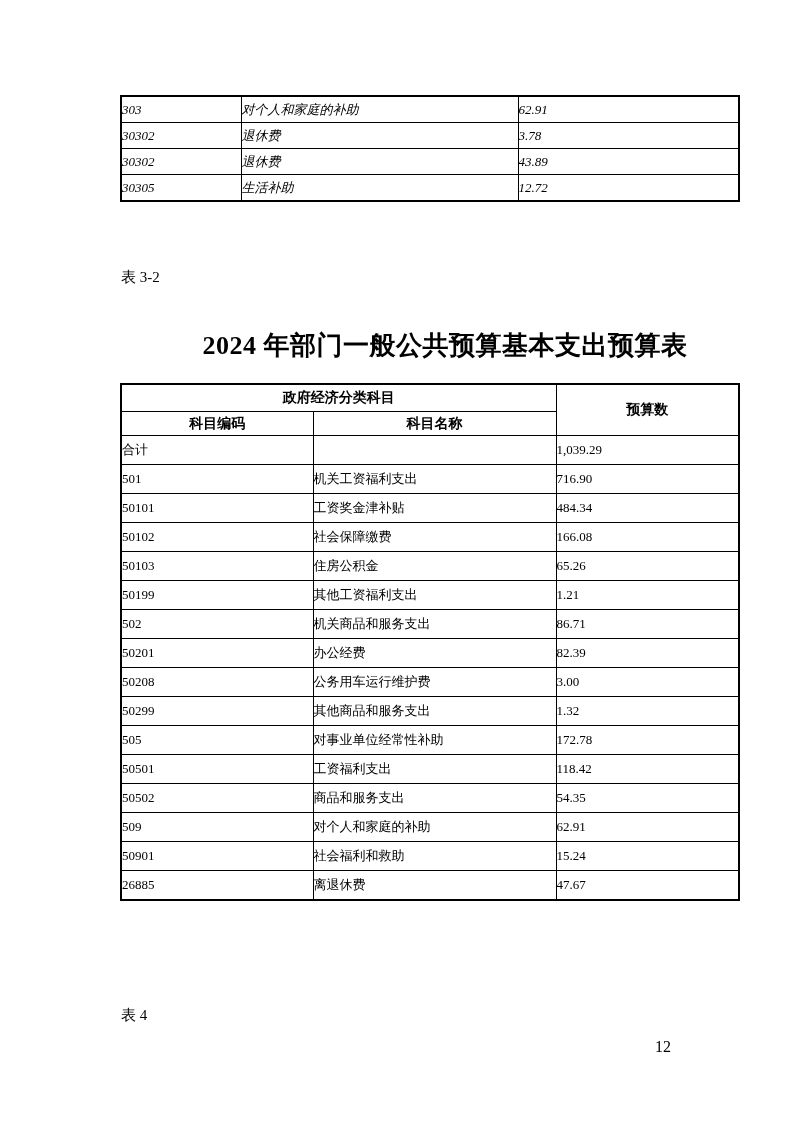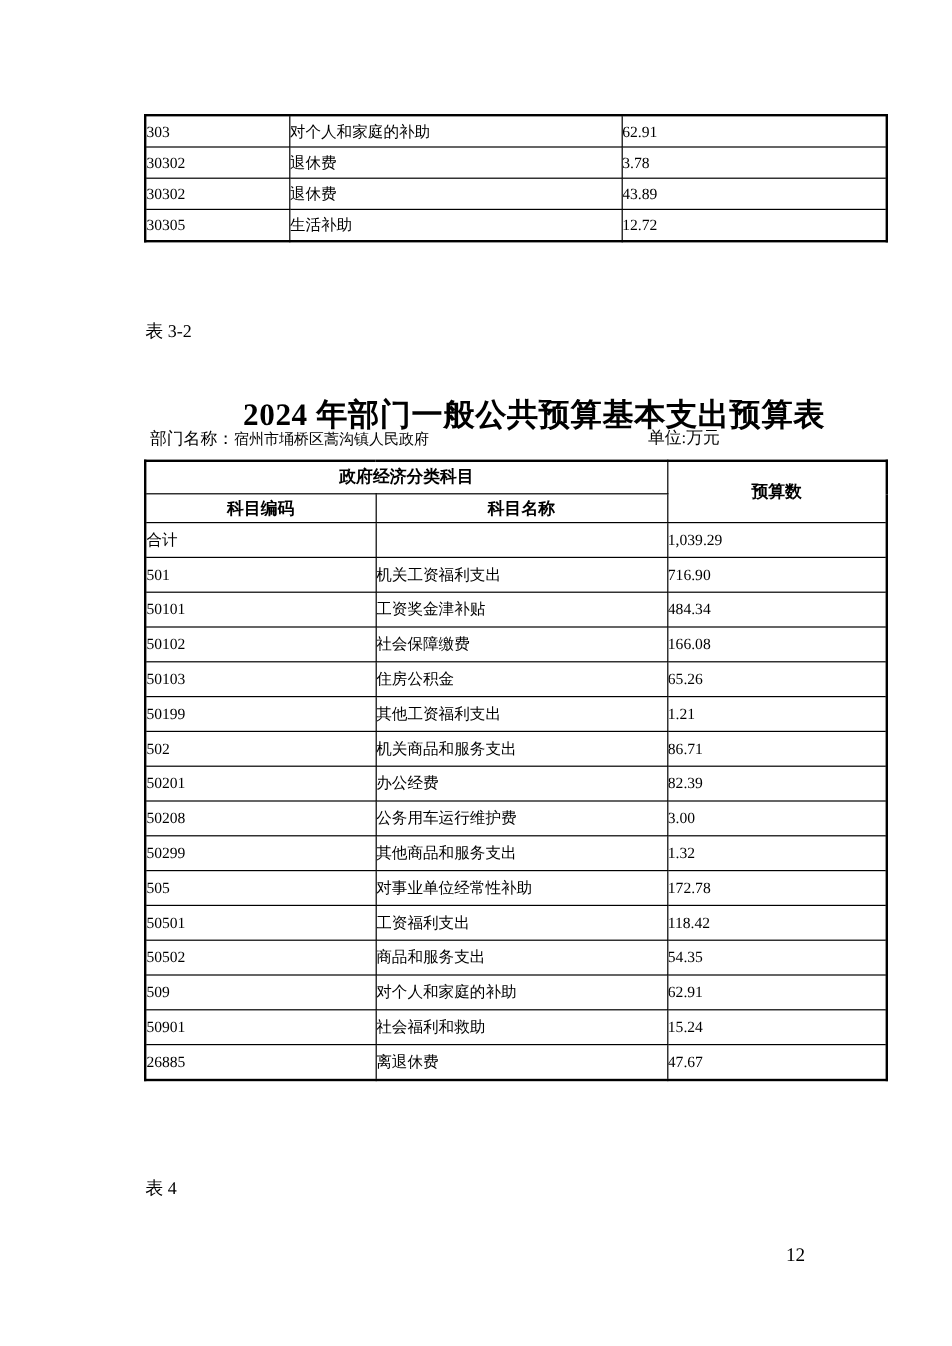--- a/index.html
+++ b/index.html
@@ -26,40 +26,40 @@
     white-space:nowrap;
     overflow:hidden;
     vertical-align:middle;
     padding:0;
   }
   td.c-code  { padding-left:13px; text-align:left; }
   td.c-name  { padding-left:10px; text-align:left; }
   td.c-value { padding-right:10px; text-align:left; }
 
   .top-table { top:95px; }
-  .top-table td { height:25px; }
+  .top-table td { height:25px;font-style:italic; }
 
   .main-table { top:383px; }
   .main-table thead th {
     font-weight:bold;
     font-size:14px;
     text-align:center;
   }
   .main-table tr.hrow1 th { height:26px; }
   .main-table tr.hrow2 th { height:23px; }
   .main-table tbody td { height:28px; }
 
   .table-label {
     position:absolute;
     left:121px;
     font-size:15px;
     line-height:18px;
   }
   .label-3-2 { top:268px; }
-  .label-4   { top:982px;text-align:center; }
+  .label-4   { top:1006px;text-align:center; }
 
   .doc-title {
     position:absolute;
     left:120px; top:314px;
     width:618px;
     margin:16px;
     text-align:center;
     font-size:26px;
     font-weight:bold;
     letter-spacing:0.5px;
@@ -123,24 +123,20 @@
           <td class="c-value">12.72</td>
         </tr>
 
       </tbody>
   </table>
 
   <div class="table-label label-3-2">表 3-2</div>
 
   <h1 class="doc-title">2024 年部门一般公共预算基本支出预算表</h1>
 
-  <div class="meta-row">
-    <span class="dept-label">部门名称：</span><span class="dept-name">宿州市埇桥区蒿沟镇人民政府</span>
-    <span class="unit-label">单位:万元</span>
-  </div>
 
   <table class="tbl main-table">
     <colgroup>
       <col style="width:192px">
         <col style="width:243px">
         <col style="width:183px">
     </colgroup>
     <thead>
       <tr class="hrow1">
         <th colspan="2">政府经济分类科目</th>

